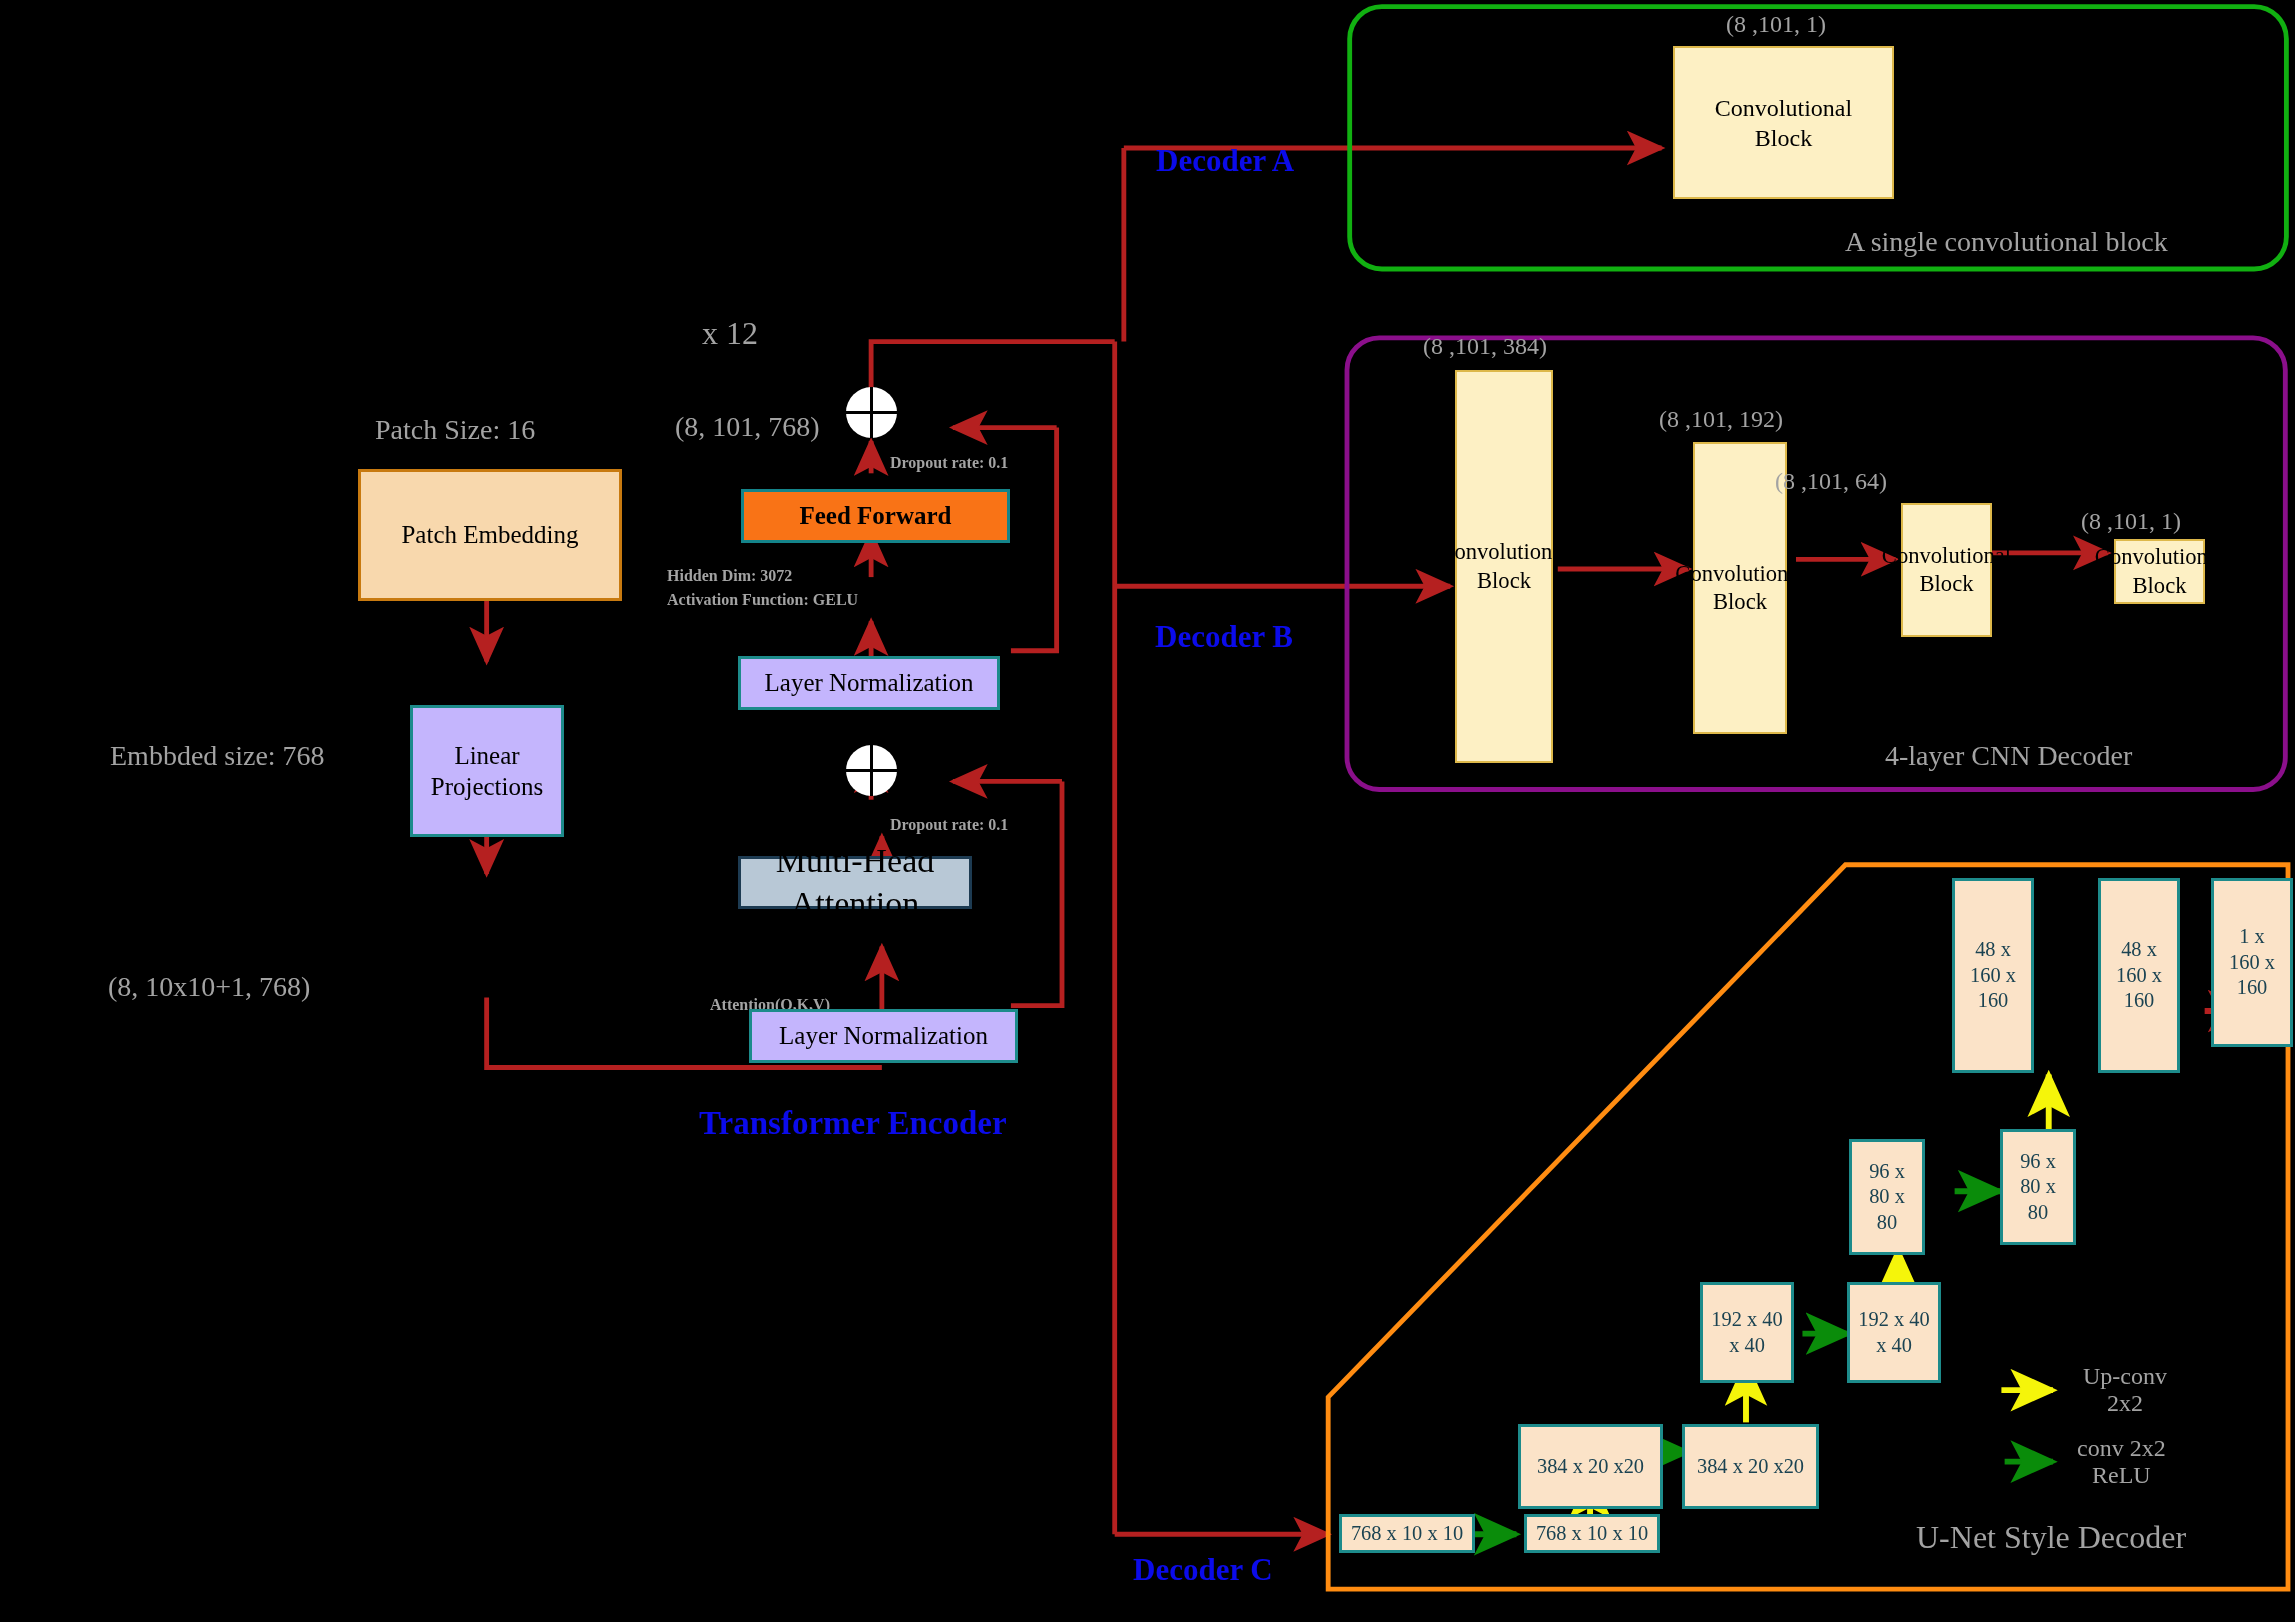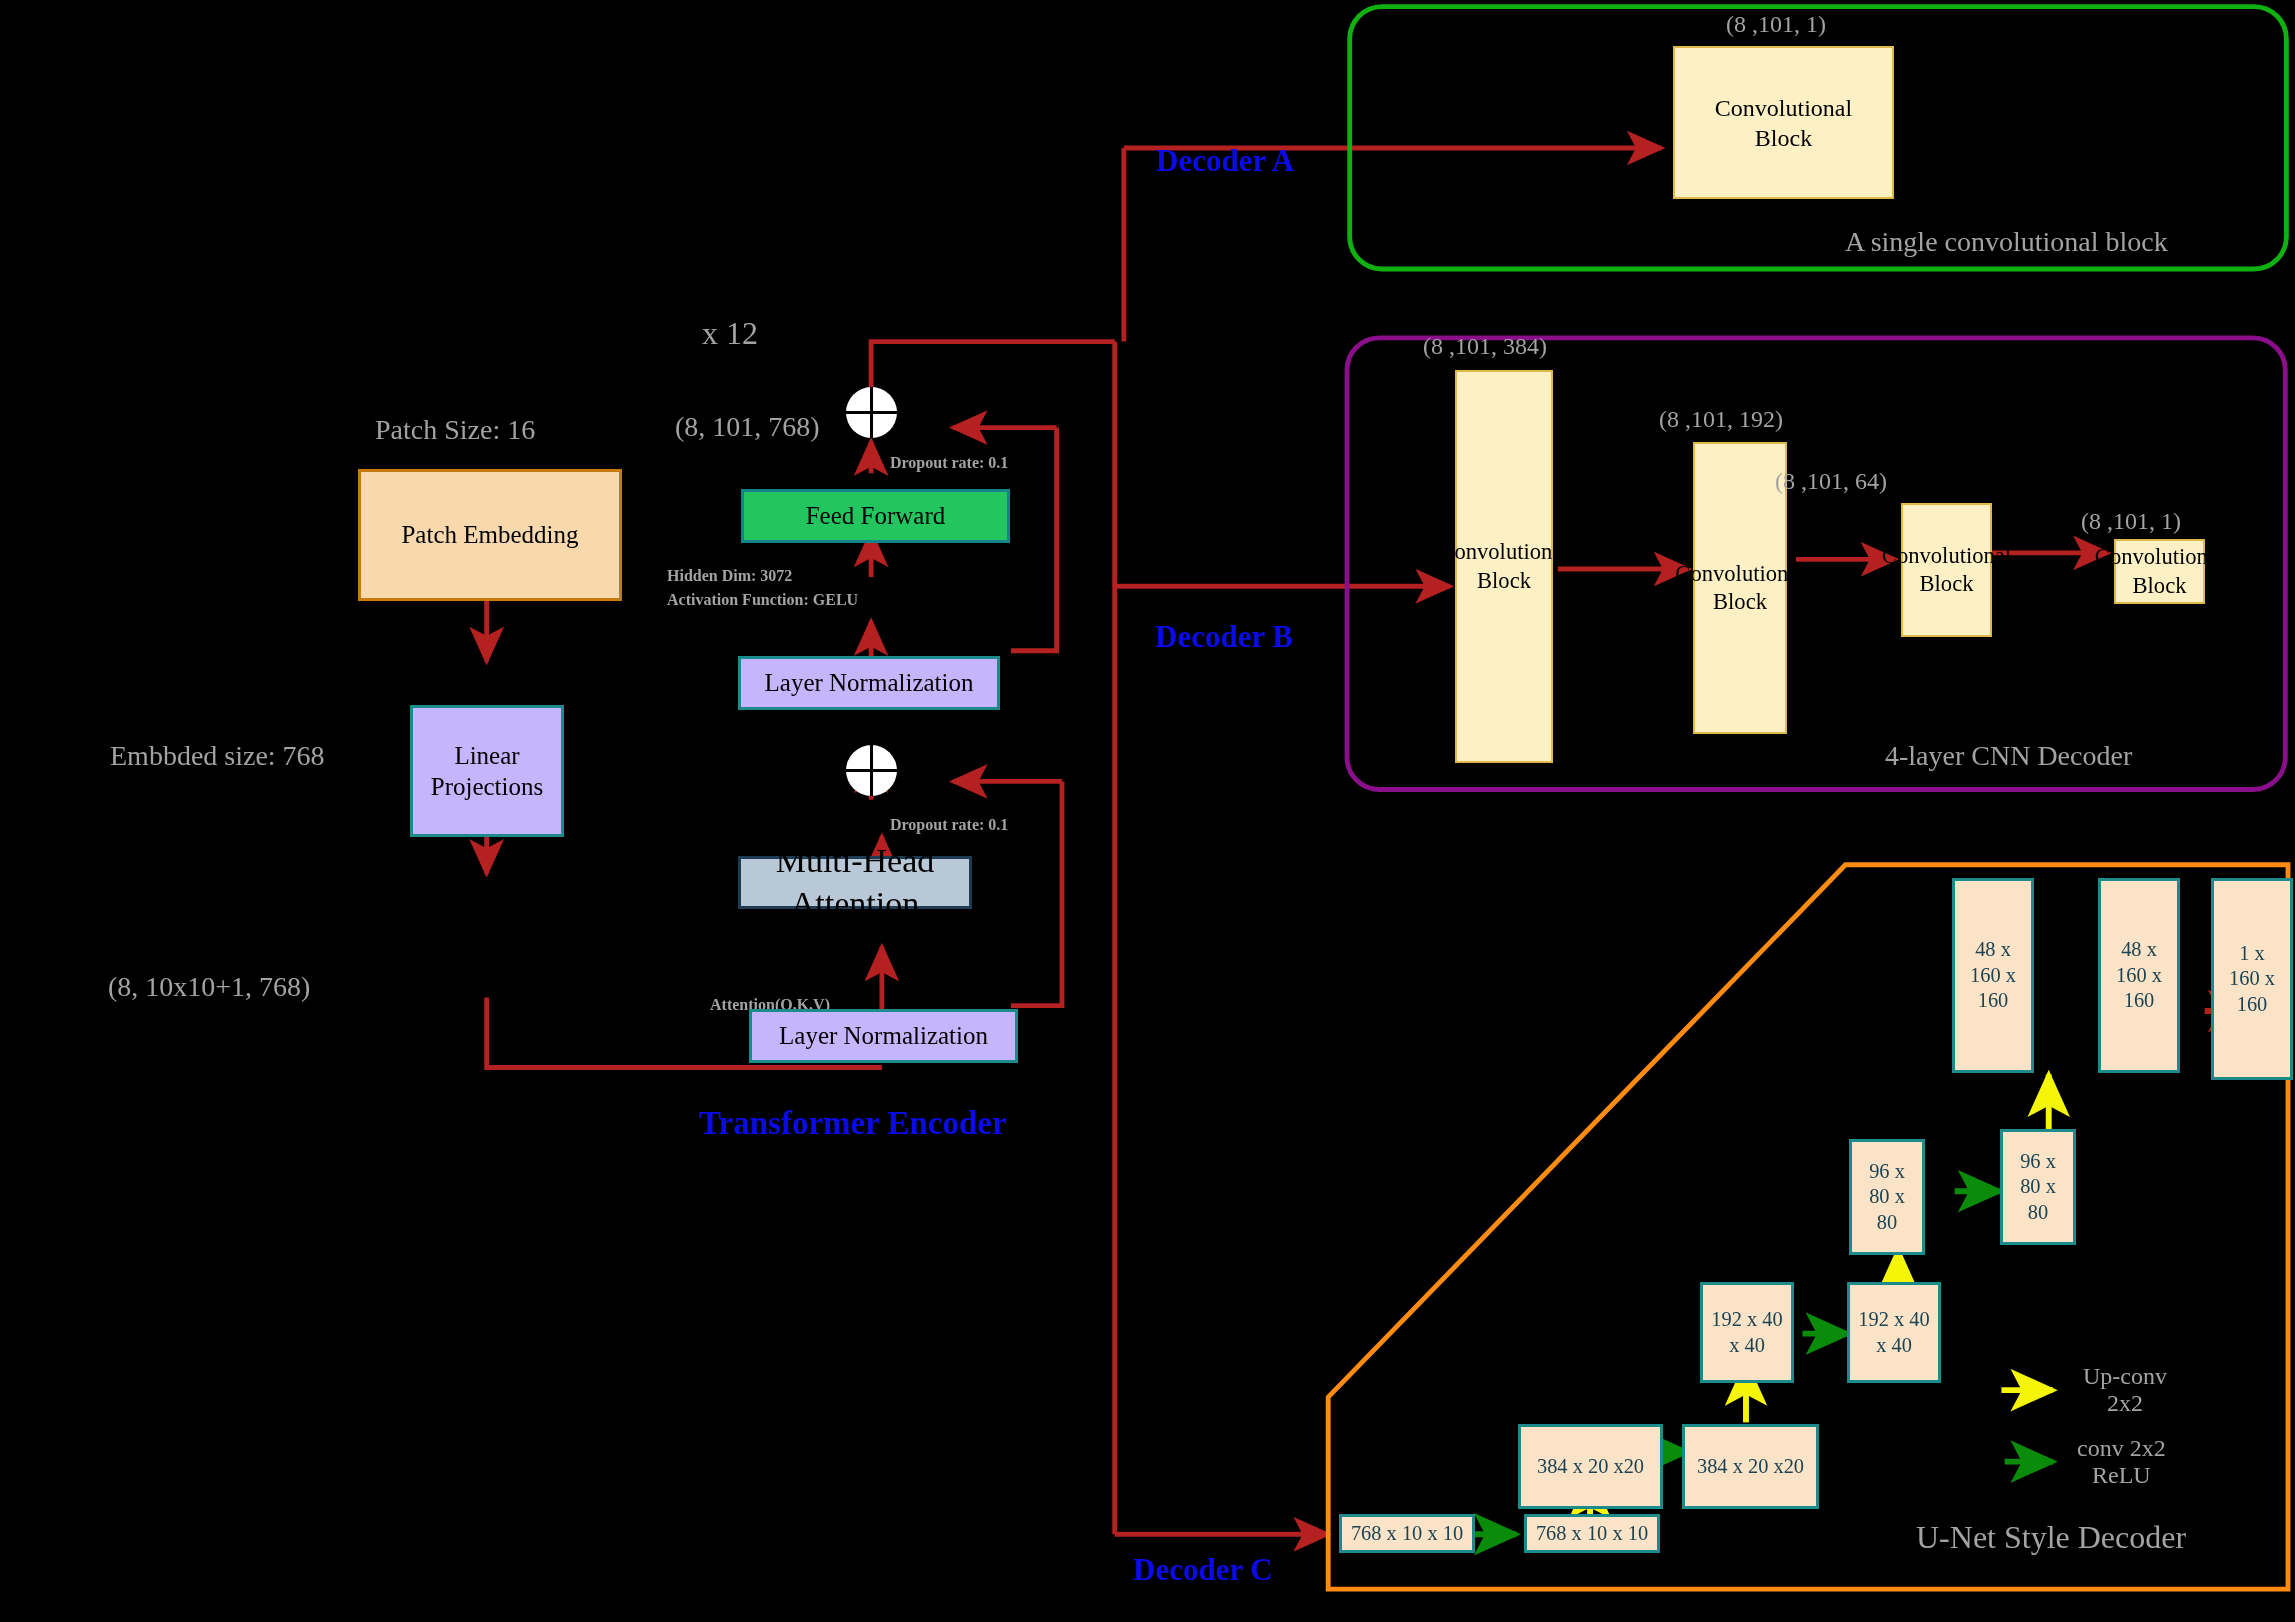--- a/index.html
+++ b/index.html
@@ -6,21 +6,21 @@
   body{width:2295px;height:1622px;overflow:hidden;
        font-family:"Liberation Serif","DejaVu Serif",serif;}
   #root{position:relative;width:2295px;height:1622px;background:#000;}
   svg.layer{position:absolute;left:0;top:0;width:2295px;height:1622px;pointer-events:none;}
 
   
   .box{position:absolute;display:flex;align-items:center;justify-content:center;
        text-align:center;box-sizing:border-box;color:#000;line-height:1.25;}
   .peach{background:#f8d8ad;border:3.2px solid #c87a10;}
   .peach2{background:#c4b5fd;border:3.8px solid #1d8b8b;margin-top:36px;}
-  .cyanbox{background:#22c55e;border:3.8px solid #14848a;}
+  .cyanbox{background:#f97316;border:3.8px solid #14848a;font-weight:bold;}
   .slate{background:#b8c8d6;border:3.8px solid #1d3b52;}
   .cream{background:#fdf0c4;border:2.7px solid #ddb84a;}
   .unet{background:#fbe3c8;border:3.8px solid #1d8b8b;color:#1b4352;}
 
   
   .lbl{position:absolute;color:#a3a3a3;white-space:pre;}
   .lbl-sm{font-size:16px;font-weight:bold;}
   .lbl-md{font-size:24px;}
   .lbl-lg{font-size:28px;}
   .lbl-xl{font-size:32px;}
@@ -234,21 +234,21 @@
 80</div>
 
   <div class="box unet" style="left:1952px;top:878px;width:82px;height:195px;font-size:20.4px;
        white-space:pre-line;">48 x
 160 x
 160</div>
   <div class="box unet" style="left:2098px;top:878px;width:82px;height:195px;font-size:20.4px;
        white-space:pre-line;">48 x
 160 x
 160</div>
-  <div class="box unet" style="left:2211px;top:878px;width:82px;height:202px;font-size:20.4px;
+  <div class="box unet" style="left:2211px;top:878px;width:82px;height:169px;font-size:20.4px;
        white-space:pre-line;">1 x
 160 x
 160</div>
 
   <div class="lbl lbl-md" style="left:2083px;top:1363px;white-space:pre-line;text-align:center;">Up-conv
 2x2</div>
   <div class="lbl lbl-md" style="left:2077px;top:1435px;white-space:pre-line;text-align:center;">conv 2x2
 ReLU</div>
 
   <div class="lbl lbl-xl" style="left:1916px;top:1519px;">U-Net Style Decoder</div>

